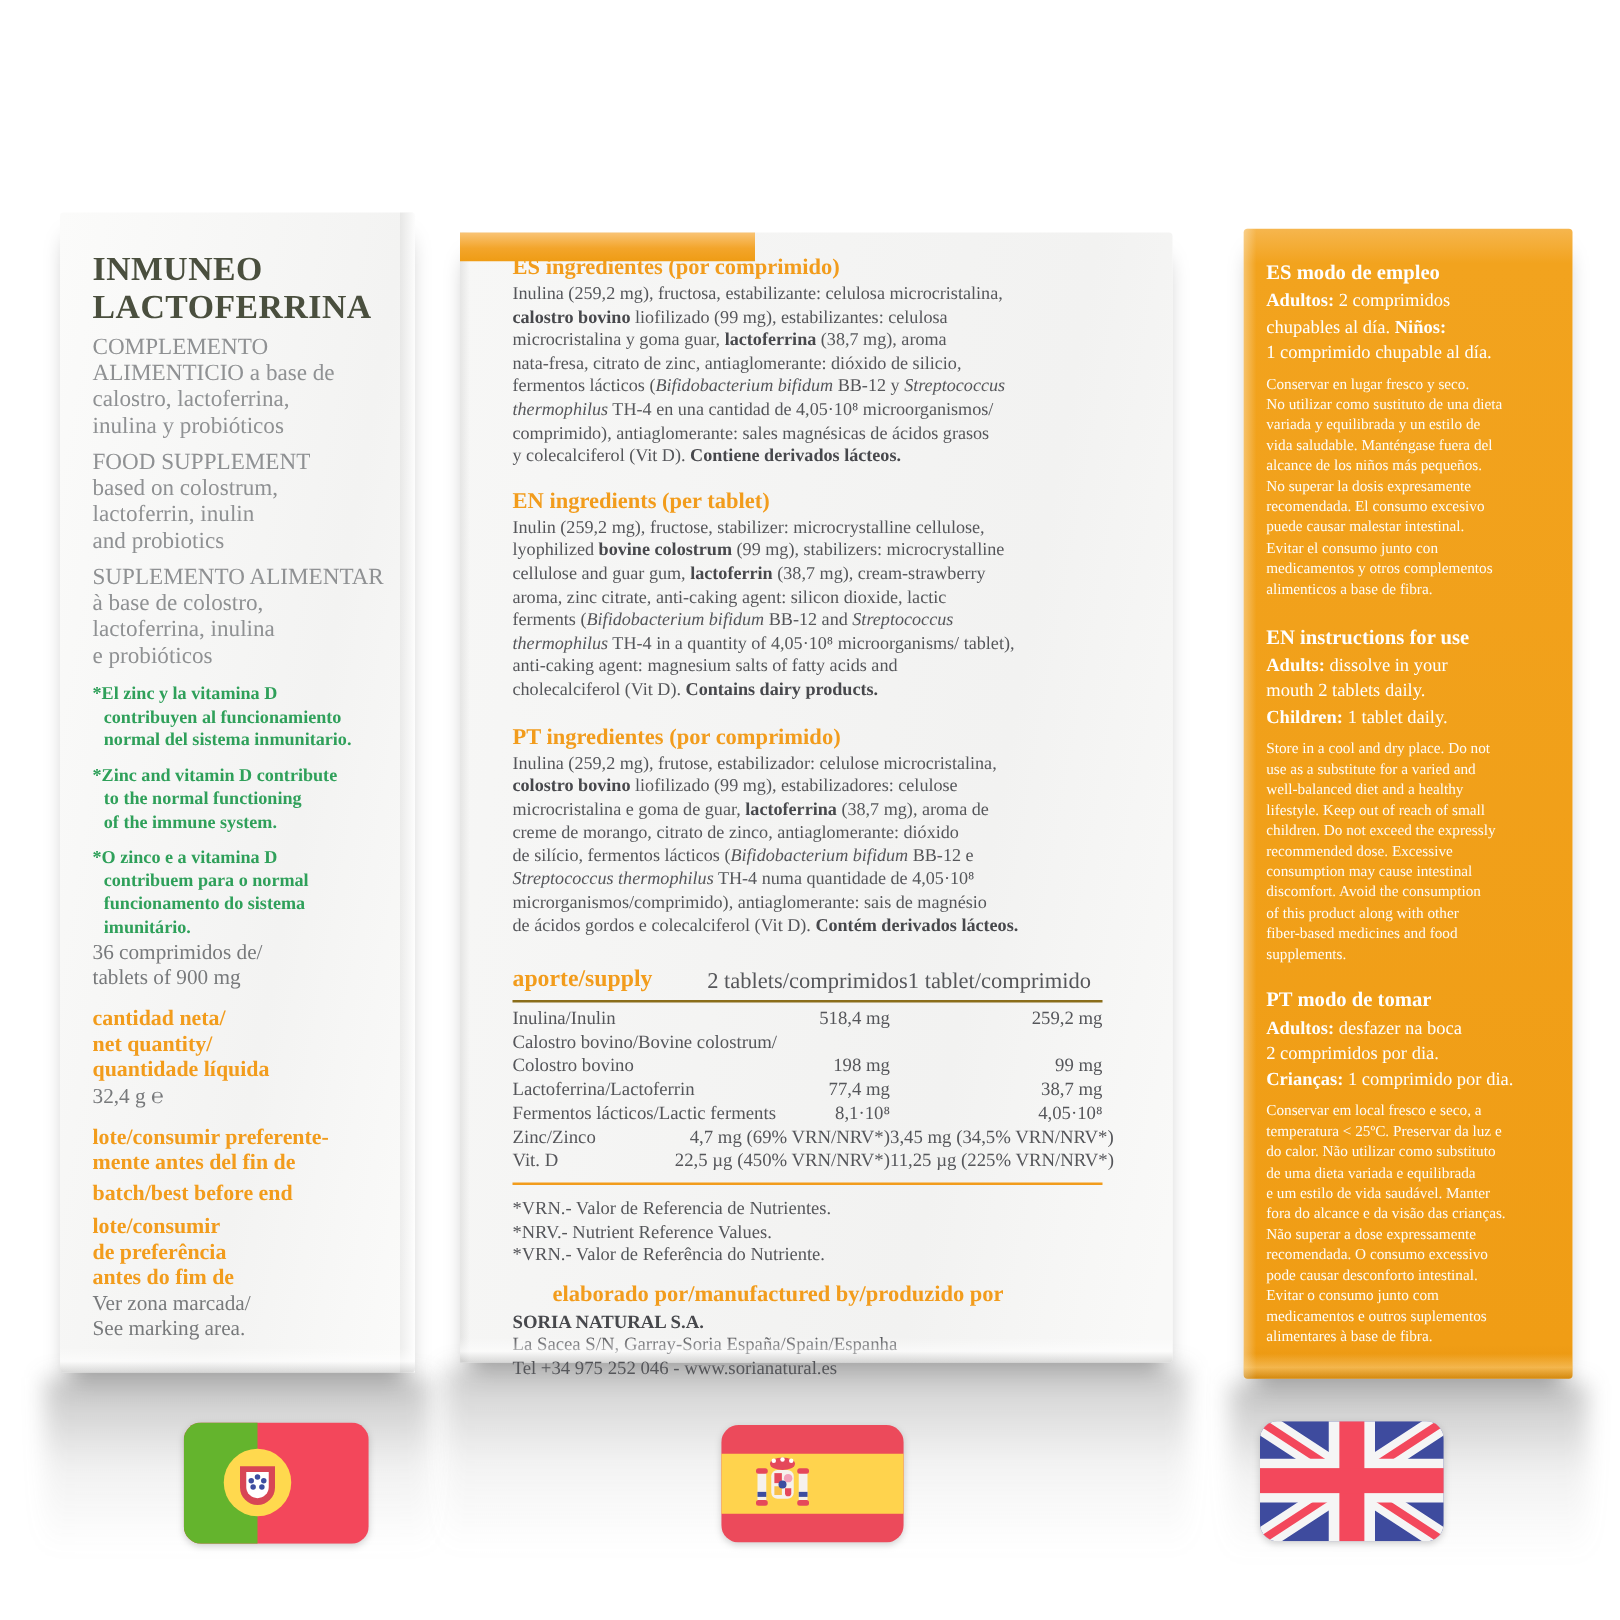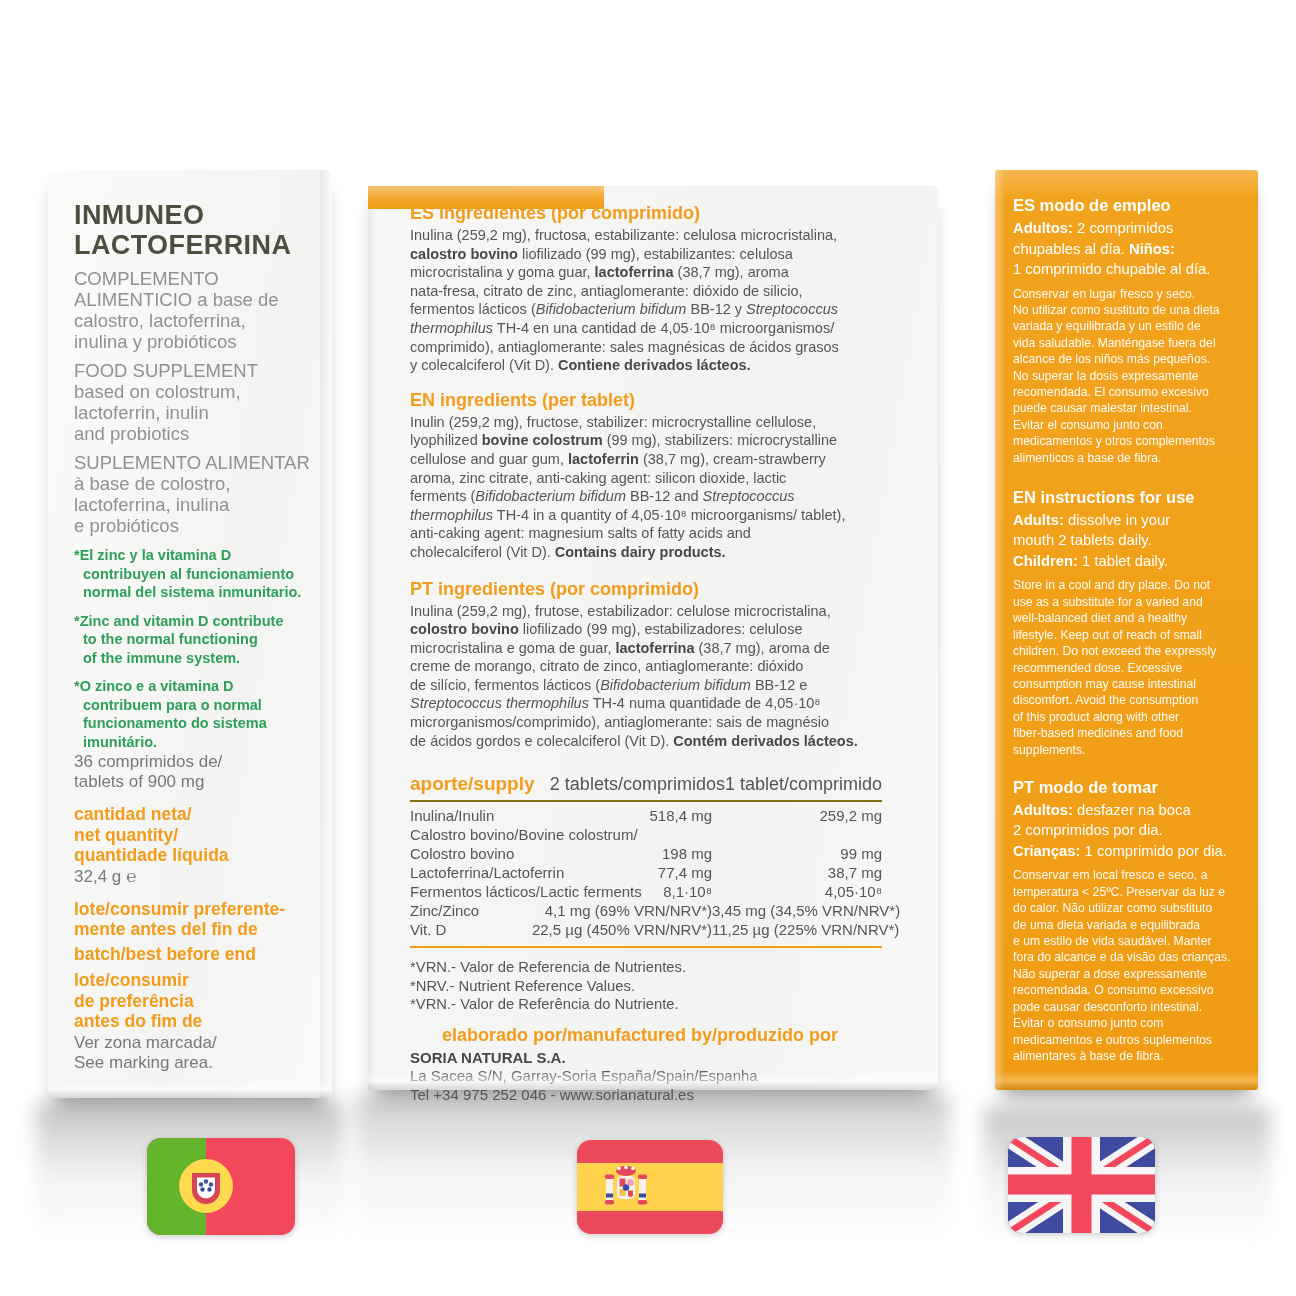--- a/index.html
+++ b/index.html
@@ -1,17 +1,17 @@
 <!DOCTYPE html>
 <html><head>
 <meta charset="utf-8">
 <style>
   html,body{margin:0;padding:0;background:#fff;}
   .stage{position:relative;width:1296px;height:1296px;background:#fff;overflow:hidden;
-         font-family:Liberation Sans, sans-serif;}
+         font-family:Liberation Serif, serif;}
 
   
   .panel{position:absolute;border-radius:3px;box-sizing:border-box;
          box-shadow:0 14px 18px -8px rgba(0,0,0,0.38);}
   .panel::after{content:"";position:absolute;left:0;right:0;bottom:0;height:20px;
          background:linear-gradient(180deg,rgba(255,255,255,0) 0%,rgba(255,255,255,0.55) 55%,rgba(0,0,0,0.12) 100%);
          border-radius:0 0 3px 3px;pointer-events:none;}
 
   .refl{position:absolute;filter:blur(9px);pointer-events:none;}
 
@@ -56,21 +56,21 @@
   .s-label{flex:1;white-space:pre-line;}
   .s-v2{white-space:nowrap;text-align:right;}
   .s-v1{flex:1;text-align:right;white-space:nowrap;}
 
   .m-foot{margin:10px 0 0;font-size:14.8px;line-height:18.5px;color:#55565A;white-space:pre-line;}
   .m-manuf-h{margin-top:10px;margin-left:32px;}
   .m-manuf-name{margin:3px 0 0;font-size:15px;line-height:18.5px;font-weight:bold;color:#47484C;}
   .m-manuf-line{margin:0;font-size:15px;line-height:18.5px;color:#55565A;white-space:pre-line;}
 
   
-  .panel-right{left:995px;top:170px;width:263px;height:920px;color:#fff;
+  .panel-right{left:995px;top:183px;width:263px;height:920px;color:#fff;
     background:linear-gradient(180deg,#f6b64e 0%,#f2a31e 3%,#f09d15 97%,#e79410 100%);
     padding:0 12px 0 18px;}
   .panel-right::before{content:"";position:absolute;top:0;left:0;bottom:0;width:10px;
     background:linear-gradient(90deg,rgba(255,255,255,0.35),rgba(255,255,255,0));pointer-events:none;}
   .panel-right::after{background:linear-gradient(180deg,rgba(255,255,255,0) 0%,rgba(255,220,150,0.45) 55%,rgba(120,80,0,0.18) 100%);}
   .r-h{margin:0;font-size:16.5px;line-height:22px;font-weight:bold;}
   .r-h1{margin-top:24px;}
   .r-h2{margin-top:20px;}
   .r-h3{margin-top:18px;}
   .r-dose{margin:2px 0 0;font-size:14.8px;line-height:20.5px;white-space:pre-line;}
@@ -170,21 +170,21 @@
 creme de morango, citrato de zinco, antiaglomerante: dióxido
 de silício, fermentos lácticos (</span><span class="i">Bifidobacterium bifidum</span><span> BB-12 e
 </span><span class="i">Streptococcus thermophilus</span><span> TH-4 numa quantidade de 4,05·10⁸
 microrganismos/comprimido), antiaglomerante: sais de magnésio
 de ácidos gordos e colecalciferol (Vit D). </span><span class="b">Contém derivados lácteos.</span></p>
 
     <div class="supply">
       <div class="s-head">
         <span class="s-title">aporte/supply</span>
         <span class="s-hc" style="flex:0 0 152px;text-align:right">2 tablets/comprimidos</span>
-        <span class="s-hc" style="flex:1;text-align:right">1 tablet/comprimido</span>
+        <span class="s-hc" style="flex:1;text-align:left">1 tablet/comprimido</span>
       </div>
       <div class="s-body">
         <div class="s-row">
           <div class="s-group">
               <span class="s-label">Inulina/Inulin</span>
               <span class="s-v2">518,4 mg</span>
             </div>
           <span class="s-v1">259,2 mg</span>
         </div>
         <div class="s-row">
@@ -205,21 +205,21 @@
         <div class="s-row">
           <div class="s-group">
               <span class="s-label">Fermentos lácticos/Lactic ferments</span>
               <span class="s-v2">8,1·10⁸</span>
             </div>
           <span class="s-v1">4,05·10⁸</span>
         </div>
         <div class="s-row">
           <div class="s-group">
               <span class="s-label">Zinc/Zinco</span>
-              <span class="s-v2">4,1 mg (69% VRN/NRV*)</span>
+              <span class="s-v2">4,7 mg (69% VRN/NRV*)</span>
             </div>
           <span class="s-v1">3,45 mg (34,5% VRN/NRV*)</span>
         </div>
         <div class="s-row">
           <div class="s-group">
               <span class="s-label">Vit. D</span>
               <span class="s-v2">22,5 µg (450% VRN/NRV*)</span>
             </div>
           <span class="s-v1">11,25 µg (225% VRN/NRV*)</span>
         </div>

